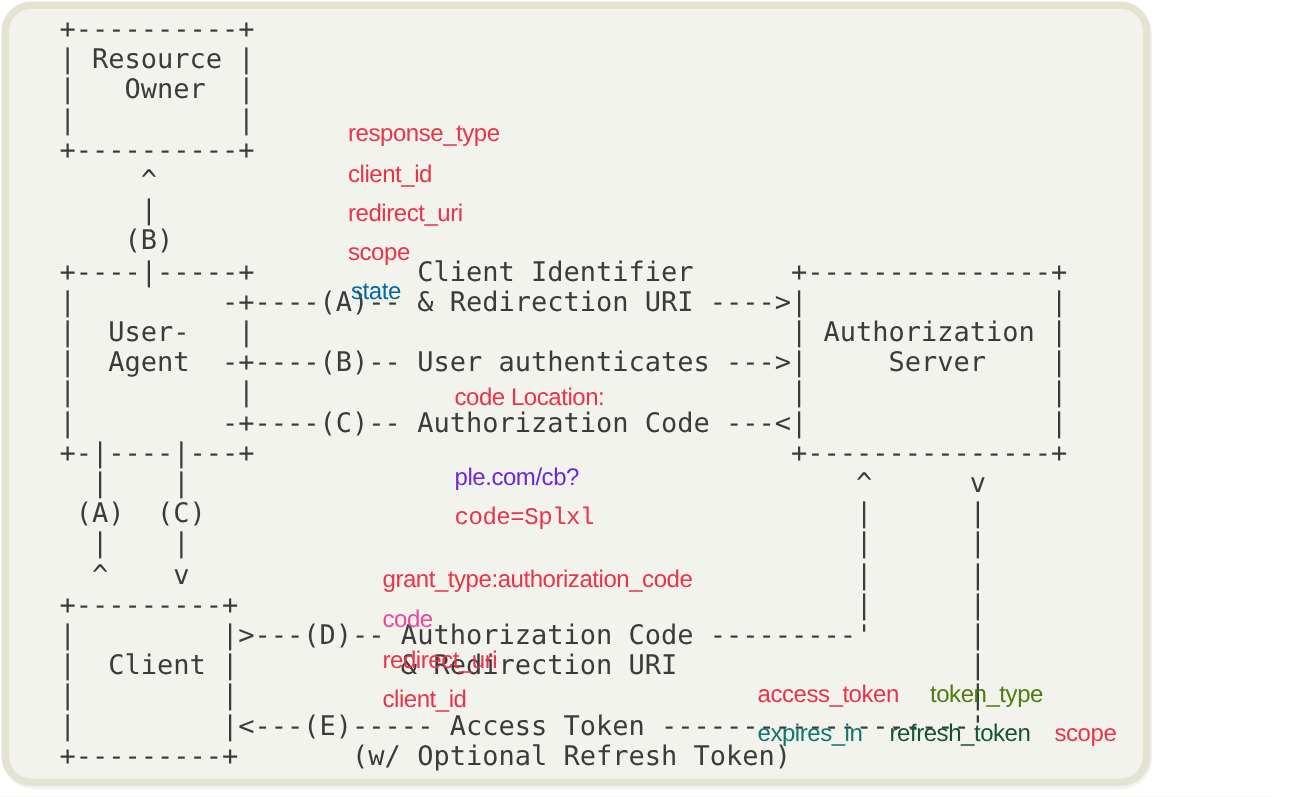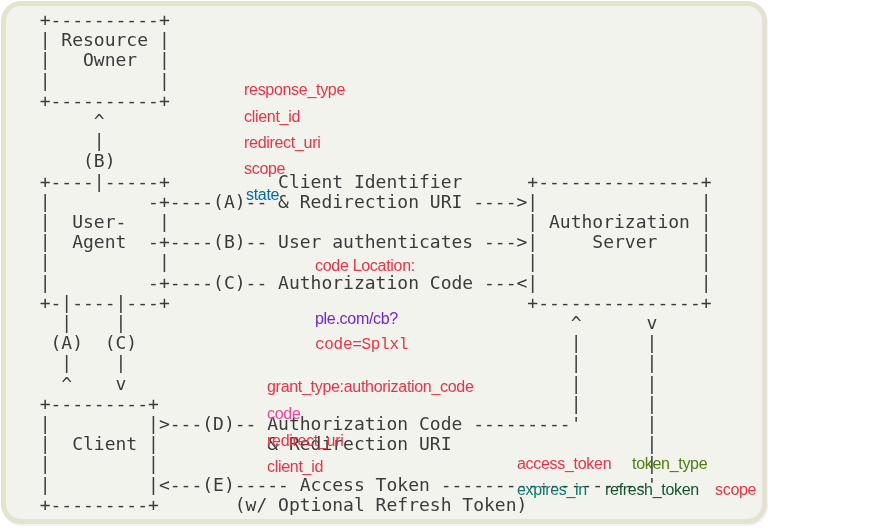--- a/index.html
+++ b/index.html
@@ -32,21 +32,21 @@
     margin: 0;
     font-family: "DejaVu Sans Mono", "Liberation Mono", monospace;
     font-size: 18px;
     line-height: 20.2px;
     white-space: pre;
     color: #3b3b3c;
     z-index: 1;
   }
   .annot-layer {
     position: absolute;
-    left: 12px;
+    left: 0;
     top: 0;
     width: 814px;
     height: 531px;
     z-index: 2;
     pointer-events: none;
   }
   .annot {
     position: absolute;
     font-family: "Liberation Sans", sans-serif;
     font-size: 16px;

